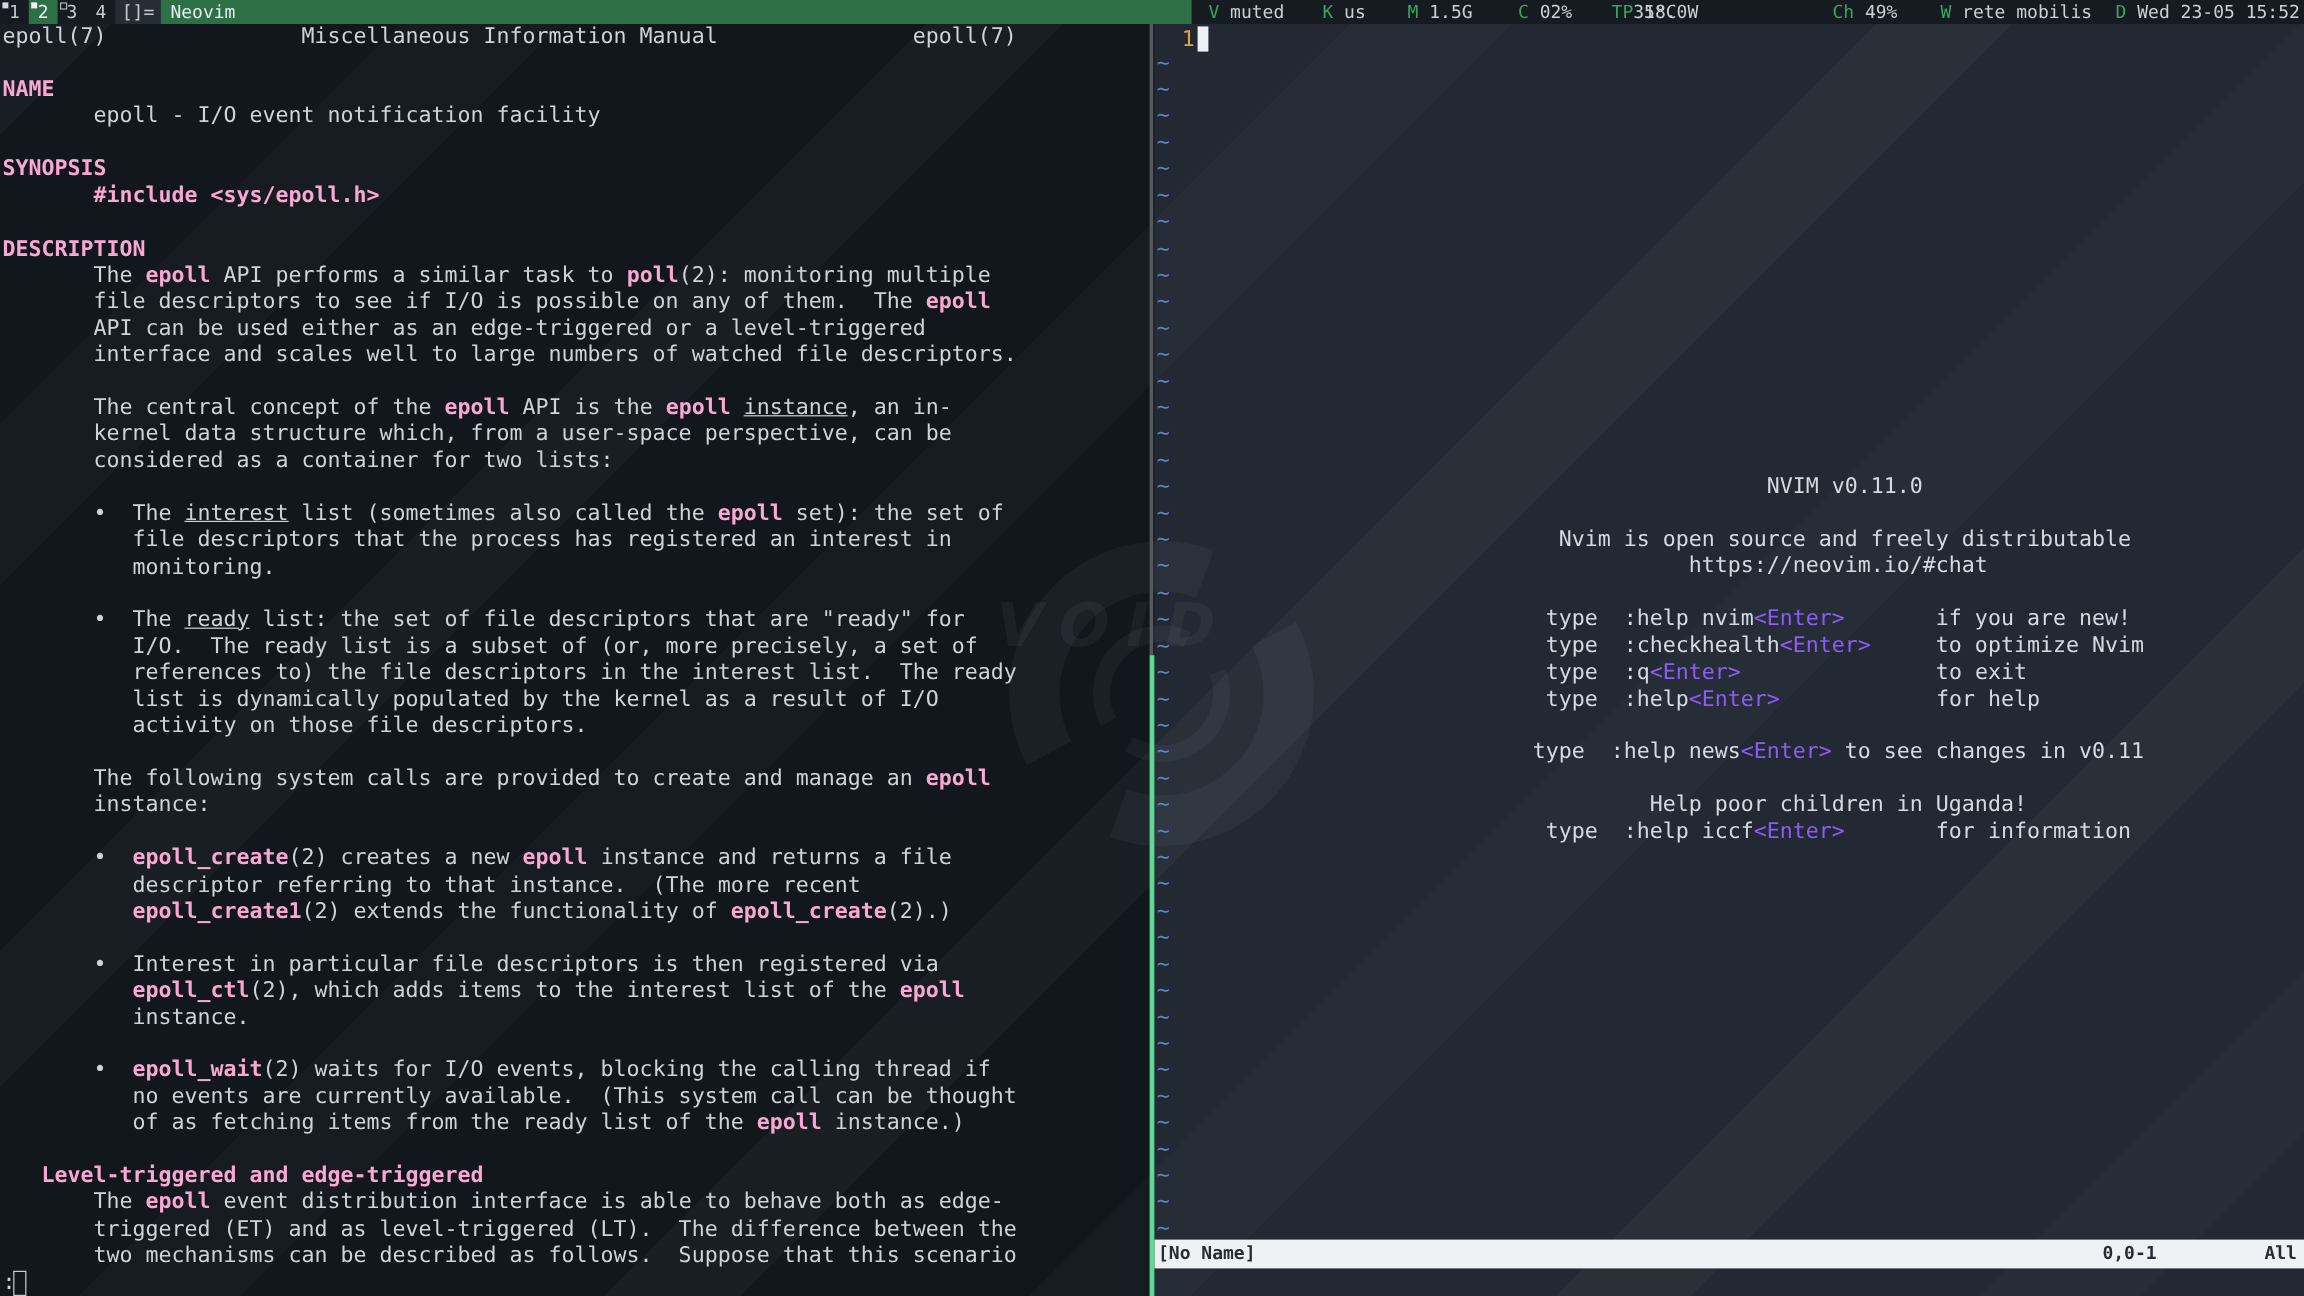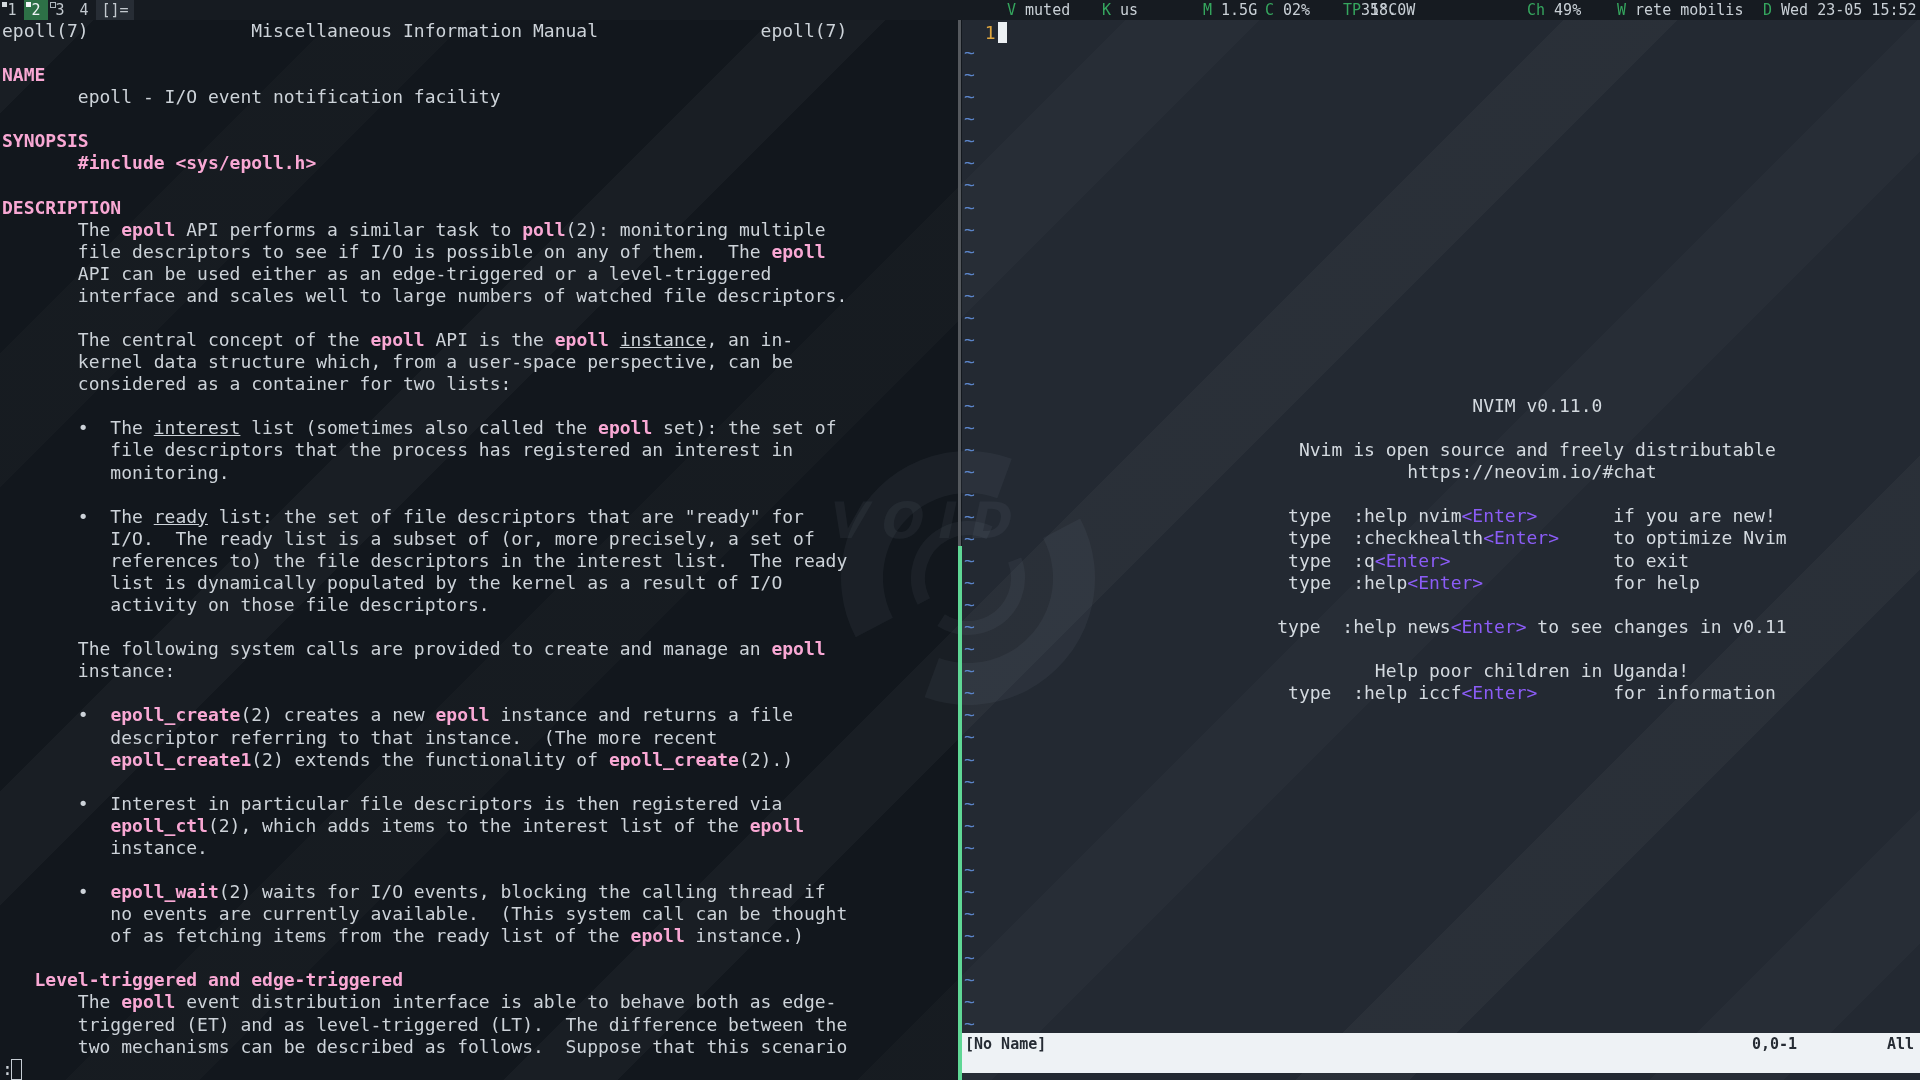--- a/index.html
+++ b/index.html
@@ -48,21 +48,21 @@
   .e{color:#8b5cf6;}
   .y{color:#dfa63f;}
   #man-prompt{left:2px;top:1058px;color:#cdd3d9;}
   #term-cursor{position:absolute;left:11px;top:1059px;width:9px;height:19px;border:1px solid #c6cdd4;z-index:4;}
   #nvim-gutter{left:963px;top:22px;color:#cdd3d9;}
   #nvim-cursor{position:absolute;left:998px;top:22px;width:9px;height:21px;background:#edf1f4;z-index:4;}
   #nvim-tildes{left:964px;top:42px;color:#5b84c8;}
   #nvim-intro{left:963px;top:395px;color:#d4dae0;}
   
   #statusline{
-    position:absolute;left:962px;top:1033px;width:958px;height:40px;z-index:5;
+    position:absolute;left:962px;top:1033px;width:958px;height:24px;z-index:5;
     background:#eef2f5;color:#262c34;font-size:15px;line-height:23px;font-weight:bold;
   }
   #stat-file{position:absolute;left:3px;top:0;}
   #stat-ruler{position:absolute;left:790px;top:0;}
   #stat-scroll{position:absolute;left:925px;top:0;}
 </style>
 </head>
 <body>
 
 <div id="win-term"></div>
@@ -78,24 +78,25 @@
 </svg>
 
 <div id="bar">
   <div id="tags">
       <div class="tag" style="left: 0px;"><span class="sq filled"></span><span>1</span></div>
       <div class="tag sel" style="left: 24px;"><span class="sq filled"></span><span>2</span></div>
       <div class="tag" style="left: 48px;"><span class="sq hollow"></span><span>3</span></div>
       <div class="tag" style="left: 72px;"><span>4</span></div>
     </div>
   <div id="layout-sym">[]=</div>
+  <div id="bar-title">Neovim</div>
   <div id="bar-status">
       <span class="st" style="left: 1007px;"><span class="k">V</span><span> muted</span></span>
       <span class="st" style="left: 1102px;"><span class="k">K</span><span> us</span></span>
-      <span class="st" style="left: 1173px; margin-left: 30px;"><span class="k">M</span><span> 1.5G</span></span>
+      <span class="st" style="left: 1173px;"><span class="k">M</span><span> 1.5G</span></span>
       <span class="st" style="left: 1265px;"><span class="k">C</span><span> 02%</span></span>
       <span class="st" style="left: 1343px;"><span class="k">T</span><span> 35°C</span></span>
       <span class="st" style="left: 1352px;"><span class="k">P</span><span> 18.0W</span></span>
       <span class="st" style="left: 1527px;"><span class="k">Ch</span><span> 49%</span></span>
       <span class="st" style="left: 1617px;"><span class="k">W</span><span> rete mobilis</span></span>
       <span class="st" style="left: 1763px;"><span class="k">D</span><span> Wed 23-05 15:52</span></span>
     </div>
 </div>
 
 <pre id="man"><div class="ln"><span>epoll(7)               Miscellaneous Information Manual               epoll(7)</span></div><div class="ln"></div><div class="ln"><span class="b">NAME</span></div><div class="ln"><span>       epoll - I/O event notification facility</span></div><div class="ln"></div><div class="ln"><span class="b">SYNOPSIS</span></div><div class="ln"><span>       </span><span class="b">#include &lt;sys/epoll.h&gt;</span></div><div class="ln"></div><div class="ln"><span class="b">DESCRIPTION</span></div><div class="ln"><span>       The </span><span class="b">epoll</span><span> API performs a similar task to </span><span class="b">poll</span><span>(2): monitoring multiple</span></div><div class="ln"><span>       file descriptors to see if I/O is possible on any of them.  The </span><span class="b">epoll</span></div><div class="ln"><span>       API can be used either as an edge-triggered or a level-triggered</span></div><div class="ln"><span>       interface and scales well to large numbers of watched file descriptors.</span></div><div class="ln"></div><div class="ln"><span>       The central concept of the </span><span class="b">epoll</span><span> API is the </span><span class="b">epoll</span><span> </span><span class="u">instance</span><span>, an in-</span></div><div class="ln"><span>       kernel data structure which, from a user-space perspective, can be</span></div><div class="ln"><span>       considered as a container for two lists:</span></div><div class="ln"></div><div class="ln"><span>       •  The </span><span class="u">interest</span><span> list (sometimes also called the </span><span class="b">epoll</span><span> set): the set of</span></div><div class="ln"><span>          file descriptors that the process has registered an interest in</span></div><div class="ln"><span>          monitoring.</span></div><div class="ln"></div><div class="ln"><span>       •  The </span><span class="u">ready</span><span> list: the set of file descriptors that are "ready" for</span></div><div class="ln"><span>          I/O.  The ready list is a subset of (or, more precisely, a set of</span></div><div class="ln"><span>          references to) the file descriptors in the interest list.  The ready</span></div><div class="ln"><span>          list is dynamically populated by the kernel as a result of I/O</span></div><div class="ln"><span>          activity on those file descriptors.</span></div><div class="ln"></div><div class="ln"><span>       The following system calls are provided to create and manage an </span><span class="b">epoll</span></div><div class="ln"><span>       instance:</span></div><div class="ln"></div><div class="ln"><span>       •  </span><span class="b">epoll_create</span><span>(2) creates a new </span><span class="b">epoll</span><span> instance and returns a file</span></div><div class="ln"><span>          descriptor referring to that instance.  (The more recent</span></div><div class="ln"><span>          </span><span class="b">epoll_create1</span><span>(2) extends the functionality of </span><span class="b">epoll_create</span><span>(2).)</span></div><div class="ln"></div><div class="ln"><span>       •  Interest in particular file descriptors is then registered via</span></div><div class="ln"><span>          </span><span class="b">epoll_ctl</span><span>(2), which adds items to the interest list of the </span><span class="b">epoll</span></div><div class="ln"><span>          instance.</span></div><div class="ln"></div><div class="ln"><span>       •  </span><span class="b">epoll_wait</span><span>(2) waits for I/O events, blocking the calling thread if</span></div><div class="ln"><span>          no events are currently available.  (This system call can be thought</span></div><div class="ln"><span>          of as fetching items from the ready list of the </span><span class="b">epoll</span><span> instance.)</span></div><div class="ln"></div><div class="ln"><span>   </span><span class="b">Level-triggered and edge-triggered</span></div><div class="ln"><span>       The </span><span class="b">epoll</span><span> event distribution interface is able to behave both as edge-</span></div><div class="ln"><span>       triggered (ET) and as level-triggered (LT).  The difference between the</span></div><div class="ln"><span>       two mechanisms can be described as follows.  Suppose that this scenario</span></div></pre>

